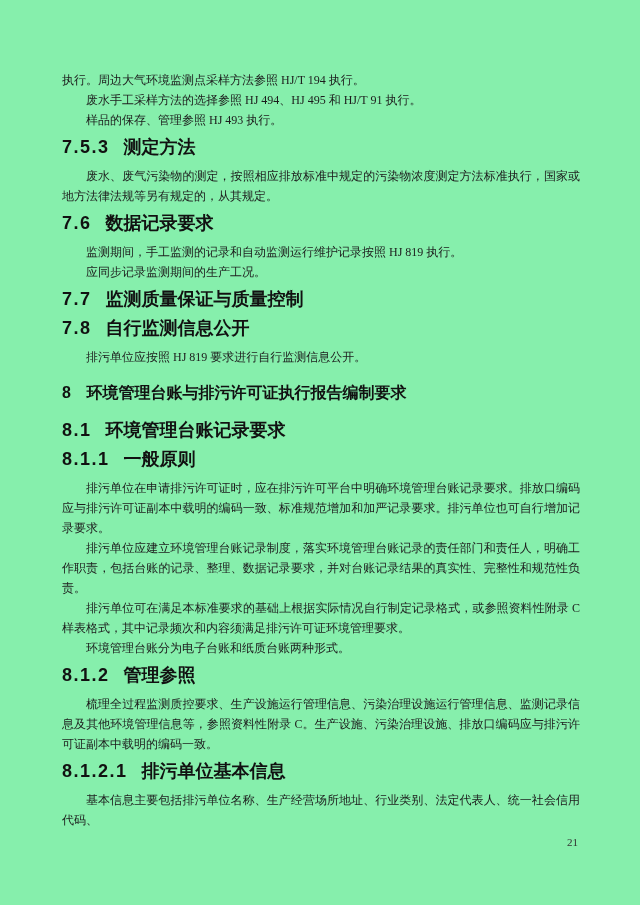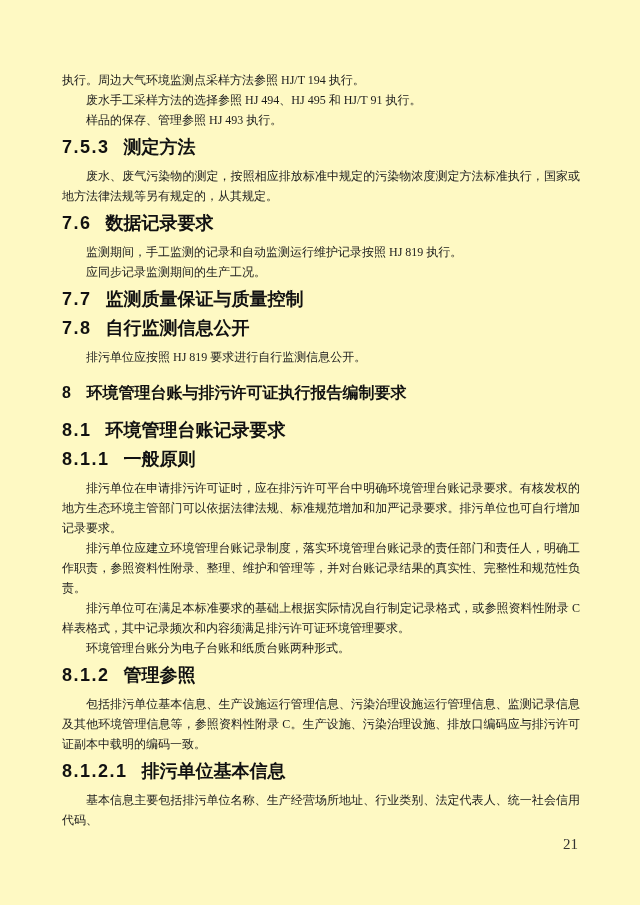--- a/index.html
+++ b/index.html
@@ -4,21 +4,21 @@
 <style>
   html, body {
     margin: 0;
     padding: 0;
     background: #ffffff;
   }
   .page {
     position: relative;
     width: 640px;
     height: 905px;
-    background: #fef9c3;
+    background: #86efac;
     overflow: hidden;
     font-family: "Liberation Serif", "DejaVu Serif", serif;
     color: #1c1c1c;
   }
   .content {
     position: absolute;
     left: 62px;
     top: 70px;
     width: 518px;
   }
@@ -48,21 +48,21 @@
   }
   .h2, .h3, .h4 {
     font-size: 18px;
     line-height: 20px;
     margin: 7px 0 9px 0;
   }
   .page-number {
     position: absolute;
     right: 62px;
     top: 836px;
-    font-size: 15px;
+    font-size: 11px;
     font-family: "Liberation Serif", "DejaVu Serif", serif;
     color: #333333;
   }
 </style>
 </head>
 <body>
 
 <div class="page">
   <div class="content">
       <p class="para">执行。周边大气环境监测点采样方法参照 HJ/T 194 执行。</p>
@@ -72,23 +72,23 @@
       <p class="para indent">废水、废气污染物的测定，按照相应排放标准中规定的污染物浓度测定方法标准执行，国家或地方法律法规等另有规定的，从其规定。</p>
       <div class="h h2"><span class="hnum">7.6</span><span class="htitle">数据记录要求</span></div>
       <p class="para indent">监测期间，手工监测的记录和自动监测运行维护记录按照 HJ 819 执行。</p>
       <p class="para indent">应同步记录监测期间的生产工况。</p>
       <div class="h h2"><span class="hnum">7.7</span><span class="htitle">监测质量保证与质量控制</span></div>
       <div class="h h2"><span class="hnum">7.8</span><span class="htitle">自行监测信息公开</span></div>
       <p class="para indent">排污单位应按照 HJ 819 要求进行自行监测信息公开。</p>
       <div class="h h1"><span class="hnum">8</span><span class="htitle">环境管理台账与排污许可证执行报告编制要求</span></div>
       <div class="h h2"><span class="hnum">8.1</span><span class="htitle">环境管理台账记录要求</span></div>
       <div class="h h3"><span class="hnum">8.1.1</span><span class="htitle">一般原则</span></div>
-      <p class="para indent">排污单位在申请排污许可证时，应在排污许可平台中明确环境管理台账记录要求。有核发权的地方生态环境主管部门可以依据法律法规、标准规范增加和加严记录要求。排污单位也可自行增加记录要求。</p>
-      <p class="para indent">排污单位应建立环境管理台账记录制度，落实环境管理台账记录的责任部门和责任人，明确工作职责，参照资料性附录、整理、维护和管理等，并对台账记录结果的真实性、完整性和规范性负责。</p>
+      <p class="para indent">排污单位在申请排污许可证时，应在排污许可平台中明确环境管理台账记录要求。排放口编码应与排污许可证副本中载明的编码一致、标准规范增加和加严记录要求。排污单位也可自行增加记录要求。</p>
+      <p class="para indent">排污单位应建立环境管理台账记录制度，落实环境管理台账记录的责任部门和责任人，明确工作职责，包括台账的记录、整理、数据记录要求，并对台账记录结果的真实性、完整性和规范性负责。</p>
       <p class="para indent">排污单位可在满足本标准要求的基础上根据实际情况自行制定记录格式，或参照资料性附录 C 样表格式，其中记录频次和内容须满足排污许可证环境管理要求。</p>
       <p class="para indent">环境管理台账分为电子台账和纸质台账两种形式。</p>
       <div class="h h3"><span class="hnum">8.1.2</span><span class="htitle">管理参照</span></div>
-      <p class="para indent">包括排污单位基本信息、生产设施运行管理信息、污染治理设施运行管理信息、监测记录信息及其他环境管理信息等，参照资料性附录 C。生产设施、污染治理设施、排放口编码应与排污许可证副本中载明的编码一致。</p>
+      <p class="para indent">梳理全过程监测质控要求、生产设施运行管理信息、污染治理设施运行管理信息、监测记录信息及其他环境管理信息等，参照资料性附录 C。生产设施、污染治理设施、排放口编码应与排污许可证副本中载明的编码一致。</p>
       <div class="h h4"><span class="hnum">8.1.2.1</span><span class="htitle">排污单位基本信息</span></div>
       <p class="para indent">基本信息主要包括排污单位名称、生产经营场所地址、行业类别、法定代表人、统一社会信用代码、</p>
     </div>
   <div class="page-number">21</div>
 </div>
 
 </body></html>

